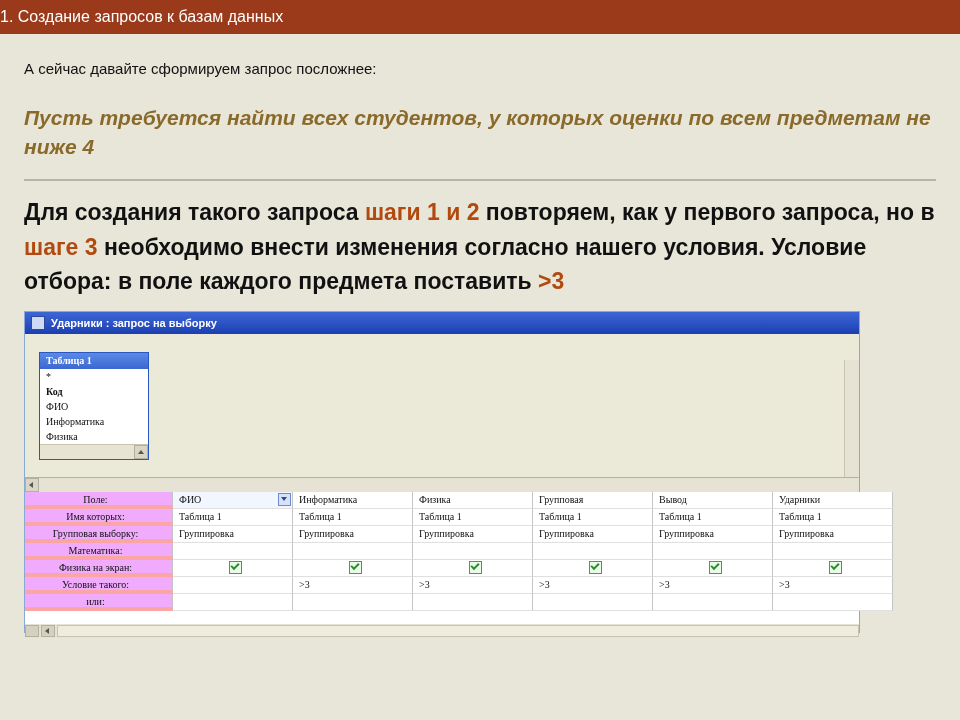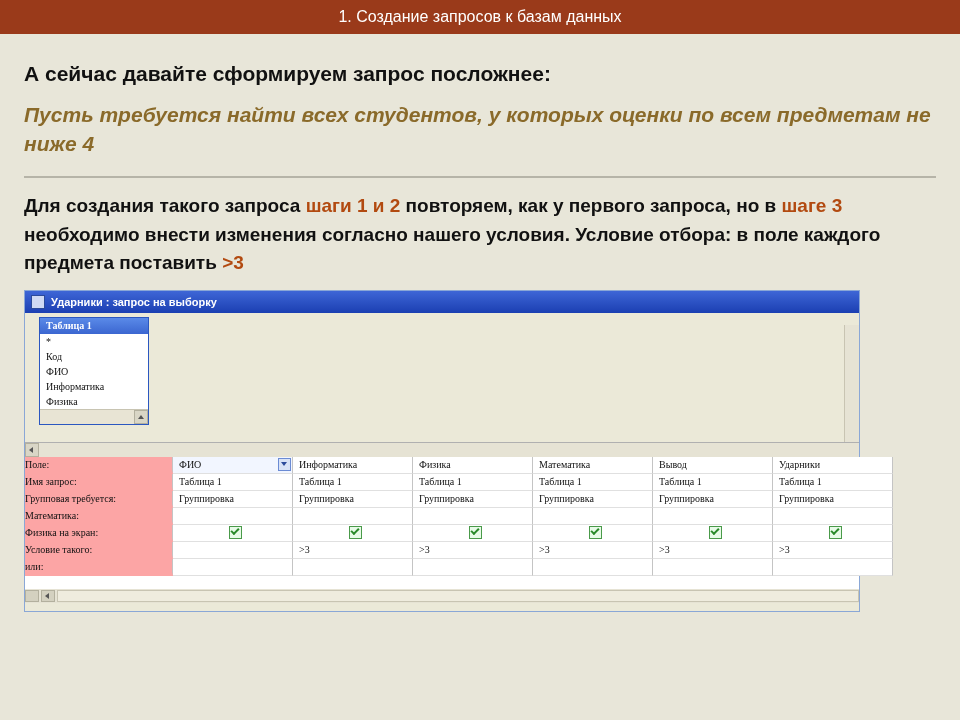--- a/index.html
+++ b/index.html
@@ -1,45 +1,45 @@
 <!DOCTYPE html>
 <html><head>
 <meta charset="utf-8">
 <style>
 html,body{margin:0;padding:0}
 body{width:960px;height:720px;background:#e8e6d9;font-family:Arial,Helvetica,sans-serif;font-size:14px;color:#111}
-.header{background:#9a3a1a;color:#fff;height:34px;line-height:34px;text-align:center;font-size:16px}
+.header{background:#9a3a1a;color:#fff;height:34px;line-height:34px;text-align:left;font-size:16px}
 .content{padding:24px 24px 0 24px}
-.h-intro{font-weight:700;font-size:21px;line-height:1.5}
-.h-task{color:#8a6a2a;font-style:italic;font-weight:700;font-size:21px;line-height:1.4;margin-top:10px}
+.h-intro{font-weight:400;font-size:15px;line-height:1.5}
+.h-task{color:#8a6a2a;font-style:italic;font-weight:700;font-size:21px;line-height:1.4;margin-top:22px}
 .hr{border:0;border-top:2px solid #b6b4a8;margin:18px 0 14px 0}
-.para{font-size:19px;font-weight:700;line-height:1.5;margin:0 0 10px 0}
+.para{font-size:23px;font-weight:700;line-height:1.5;margin:0 0 10px 0}
 .accent{color:#b24a10}
 .accent-gt{color:#b24a10;font-weight:700}
-.query-window{margin:12px 0 0 0;border:1px solid #8aa7d6;background:#ebe9d8;width:836px;height:322px;position:relative;padding-top:12px;box-sizing:border-box}
+.query-window{margin:12px 0 0 0;border:1px solid #8aa7d6;background:#ebe9d8;width:836px;height:322px;position:relative;padding-top:26px;box-sizing:border-box}
 .qw-title{position:absolute;left:0;top:0;right:0;height:22px;background:linear-gradient(#3e66d6,#1b3fb2);color:#fff;font:700 11px/22px Tahoma,Arial;display:flex;align-items:center}
 .qw-icon{width:14px;height:14px;margin:0 6px 0 6px;background:#cfd9f3;border:1px solid #2b4a9a;box-sizing:border-box}
 .qw-body{position:relative;height:300px}
 
 .tbox{position:absolute;left:14px;top:14px;width:108px;border:1px solid #2b57c0;background:#fff}
 .tbox-title{height:16px;background:linear-gradient(#5a8ae8,#3b66d0);color:#fff;font:700 10px/16px Tahoma;padding-left:6px}
 .tbox-row{font:10px/15px Tahoma;padding-left:6px;border-bottom:0;white-space:nowrap;overflow:hidden}
-.tbox-key{font-weight:400}
+.tbox-key{font-weight:700}
 .tbox-scroll{height:14px;background:#e8e4d4;border-top:1px solid #c8c4b2;display:flex;justify-content:flex-end}
 .tbox-sbtn{width:14px;height:14px;background:#d9d6c6;border:1px solid #b3b09e;box-sizing:border-box;position:relative}
 .tri-up,.tri-down{position:absolute;left:3px;width:0;height:0;border-left:3px solid transparent;border-right:3px solid transparent}
 .tri-up{top:4px;border-bottom:4px solid #555}
 
 .grid-area{position:absolute;left:0;right:0;bottom:0;height:160px;background:#fff;border-top:1px solid #b0b0b0}
 .hscroll-top{height:14px;background:#e6e3d4;display:flex;align-items:center}
 .hbtn{width:14px;height:14px;background:#d9d6c6;border:1px solid #b3b09e;box-sizing:border-box;position:relative}
 .tri-left,.tri-right{position:absolute;top:3px;width:0;height:0;border-top:3px solid transparent;border-bottom:3px solid transparent}
 .tri-left{left:3px;border-right:4px solid #555}
 .grid{display:grid;grid-template-columns:148px repeat(6,120px);grid-auto-rows:17px;align-items:stretch;width:100%;font:10px/16px Tahoma}
-.g-lbl{text-align:left;padding-right:6px;border-right:1px solid #c4c4c4;border-bottom:4px solid #fca5a5;background:#fca5a5;white-space:nowrap}
+.g-lbl{text-align:center;padding-right:6px;border-right:1px solid #c4c4c4;border-bottom:4px solid #fca5a5;background:#f0abfc;white-space:nowrap}
 .g-cell{border-right:1px solid #c4c4c4;border-bottom:1px solid #e0e0e0;padding-left:6px;position:relative;white-space:nowrap;overflow:hidden;background:#fff}
 .g-cell.hilite{background:#f2f6ff}
 .dd{position:absolute;right:1px;top:1px;width:13px;height:13px;background:#d8e2f6;border:1px solid #6b8bd4;box-sizing:border-box}
 .dd:after{content:"";position:absolute;left:2px;top:3px;width:0;height:0;border-left:3px solid transparent;border-right:3px solid transparent;border-top:4px solid #2b4a9a}
 .chk{display:inline-block;width:11px;height:11px;border:1px solid #4a9a4a;background:#e8fbe8;position:relative;margin-top:1px}
 .chk:after{content:"";position:absolute;left:1px;top:1px;width:6px;height:3px;border-left:2px solid #2a8a2a;border-bottom:2px solid #2a8a2a;transform:rotate(-45deg)}
 .hscroll-bot{position:absolute;left:0;right:0;bottom:0;height:14px;background:#e6e3d4;display:flex;align-items:center}
 .hscroll-bot .mini{width:14px;height:12px;background:#d4d1c0;border:1px solid #b3b09e;box-sizing:border-box;margin-right:2px;position:relative}
 .hscroll-bot .track{flex:1;height:12px;background:#efecde;border:1px solid #c8c4b2;box-sizing:border-box}
 .vscroll{position:absolute;right:0;top:22px;bottom:160px;width:14px;background:#e6e3d4;border-left:1px solid #c8c4b2}
@@ -87,33 +87,33 @@
             </div>
           <div style="flex:1"></div>
         </div>
 
         <div class="grid">
 
           <div class="g-lbl">Поле:</div>
           <div class="g-cell hilite"><span>ФИО</span><span class="dd"></span></div>
           <div class="g-cell">Информатика</div>
           <div class="g-cell">Физика</div>
-          <div class="g-cell">Математика</div>
+          <div class="g-cell">Групповая</div>
           <div class="g-cell">Вывод</div>
           <div class="g-cell">Ударники</div>
 
-          <div class="g-lbl">Имя запрос:</div>
+          <div class="g-lbl">Имя которых:</div>
           <div class="g-cell">Таблица 1</div>
           <div class="g-cell">Таблица 1</div>
           <div class="g-cell">Таблица 1</div>
           <div class="g-cell">Таблица 1</div>
           <div class="g-cell">Таблица 1</div>
           <div class="g-cell">Таблица 1</div>
 
-          <div class="g-lbl">Групповая требуется:</div>
+          <div class="g-lbl">Групповая выборку:</div>
           <div class="g-cell">Группировка</div>
           <div class="g-cell">Группировка</div>
           <div class="g-cell">Группировка</div>
           <div class="g-cell">Группировка</div>
           <div class="g-cell">Группировка</div>
           <div class="g-cell">Группировка</div>
 
           <div class="g-lbl">Математика:</div>
           <div class="g-cell"></div>
           <div class="g-cell"></div>

